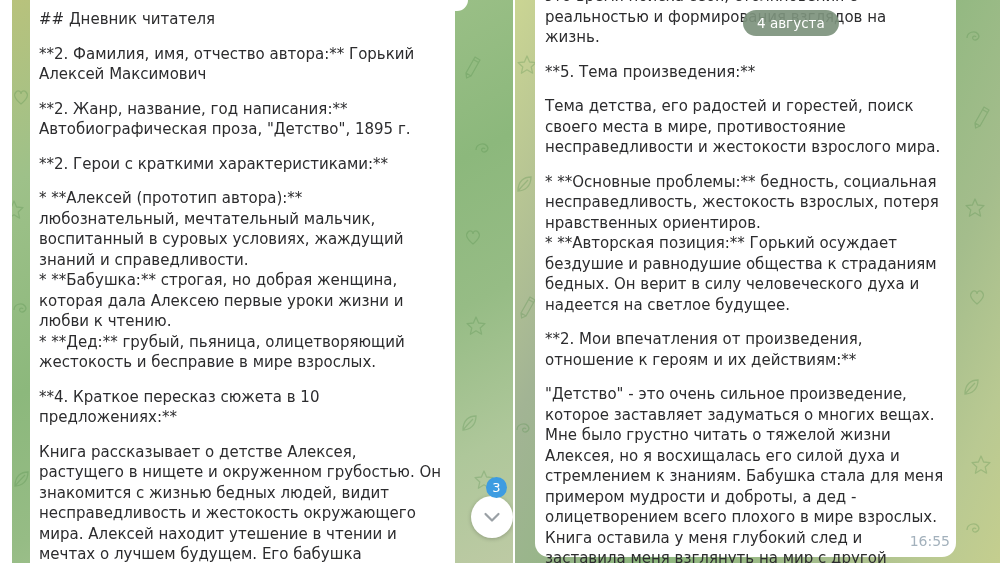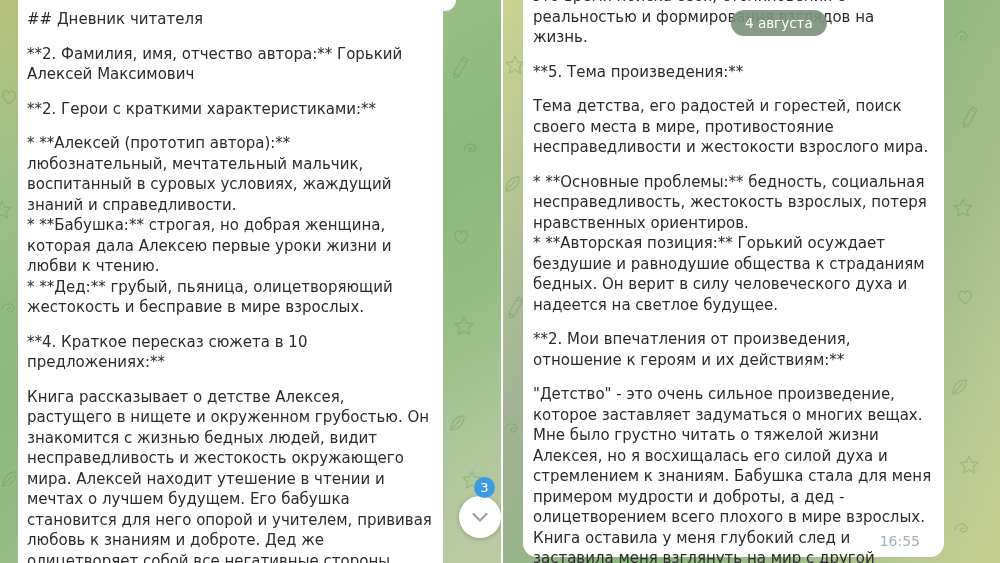--- a/index.html
+++ b/index.html
@@ -1,21 +1,21 @@
 <!DOCTYPE html>
 <html><head>
 <meta charset="utf-8">
 <style>
   * { margin:0; padding:0; box-sizing:border-box; }
   html,body { width:1000px; height:563px; overflow:hidden; background:#fff; }
   body { font-family:"DejaVu Sans","Liberation Sans",sans-serif; }
 
   .stage { position:relative; width:1000px; height:563px; background:#fff; }
 
-  .panel { position:absolute; top:0; height:563px; overflow:hidden; }
+  .panel { position:absolute; top:0; height:563px; overflow:hidden;margin-left:12px; }
   .panel-left {
     left:0; width:501px;
     background:linear-gradient(152deg,#b8c27c 0%,#9ec189 22%,#8cb87c 48%,#96bc85 66%,#aec79a 84%,#bdcaa4 100%);
   }
   .panel-right {
     left:503px; width:497px;
     background:linear-gradient(115deg,#cbd593 0%,#a2b494 26%,#8db77e 52%,#a4bd8c 74%,#b9c992 88%,#c6cf8e 100%);
   }
 
   .doodles { position:absolute; left:0; top:0; width:100%; height:100%; opacity:.28; z-index:0; }
@@ -36,21 +36,21 @@
     background:#fff; border-radius:0 0 12px 0;
   }
 
   .bubble-right {
     left:20px; width:421px; top:-30px; height:587px;
     padding:16px 11px 8px 10px;
     border-radius:0 0 14px 14px;
   }
 
   .msg-time {
-    position:absolute; right:24px; bottom:6px;
+    position:absolute; right:6px; bottom:6px;
     font-size:14px; color:#a3b1bc; z-index:2;
   }
 
   .date-pill {
     position:absolute; left:228px; top:10px; z-index:3;
     background:rgba(125,146,125,0.92); color:#fff;
     font-size:13.5px; line-height:26px; height:26px;
     padding:0 14px; border-radius:13px;
   }
 
@@ -100,20 +100,21 @@
       <use href="#d-heart" x="0" y="88"></use>
       <use href="#d-star" x="-8" y="200"></use>
       <use href="#d-swirl" x="0" y="300"></use>
       <use href="#d-leaf" x="0" y="470"></use>
     </svg>
 
     <div class="bubble bubble-left">
       <div class="prev-corner"></div>
       <p>##  Дневник читателя</p>
       <p>**2. Фамилия, имя, отчество автора:** Горький Алексей Максимович</p>
+      <p>**2. Жанр, название, год написания:**  Автобиографическая проза, "Детство", 1895 г.</p>
       <p>**2. Герои с краткими характеристиками:**</p>
       <p>* **Алексей (прототип автора):** любознательный, мечтательный мальчик, воспитанный в суровых условиях, жаждущий знаний и справедливости.
 * **Бабушка:** строгая, но добрая женщина, которая дала Алексею первые уроки жизни и любви к чтению.
 * **Дед:**  грубый, пьяница, олицетворяющий жестокость и бесправие в мире взрослых.</p>
       <p>**4. Краткое пересказ сюжета в 10 предложениях:**</p>
       <p>Книга рассказывает о детстве Алексея, растущего в нищете и окруженном грубостью. Он знакомится с жизнью бедных людей, видит несправедливость и жестокость окружающего мира.  Алексей находит утешение в чтении и мечтах о лучшем будущем. Его бабушка становится для него опорой и учителем, прививая любовь к знаниям и доброте. Дед же олицетворяет собой все негативные стороны взрослого мира: пьянство, жестокость и безразличие.  Детство Алексея - это время поиска себя, столкновения с реальностью и</p>
     </div>
 
     <div class="scroll-btn">
       <span style="display:flex;">

